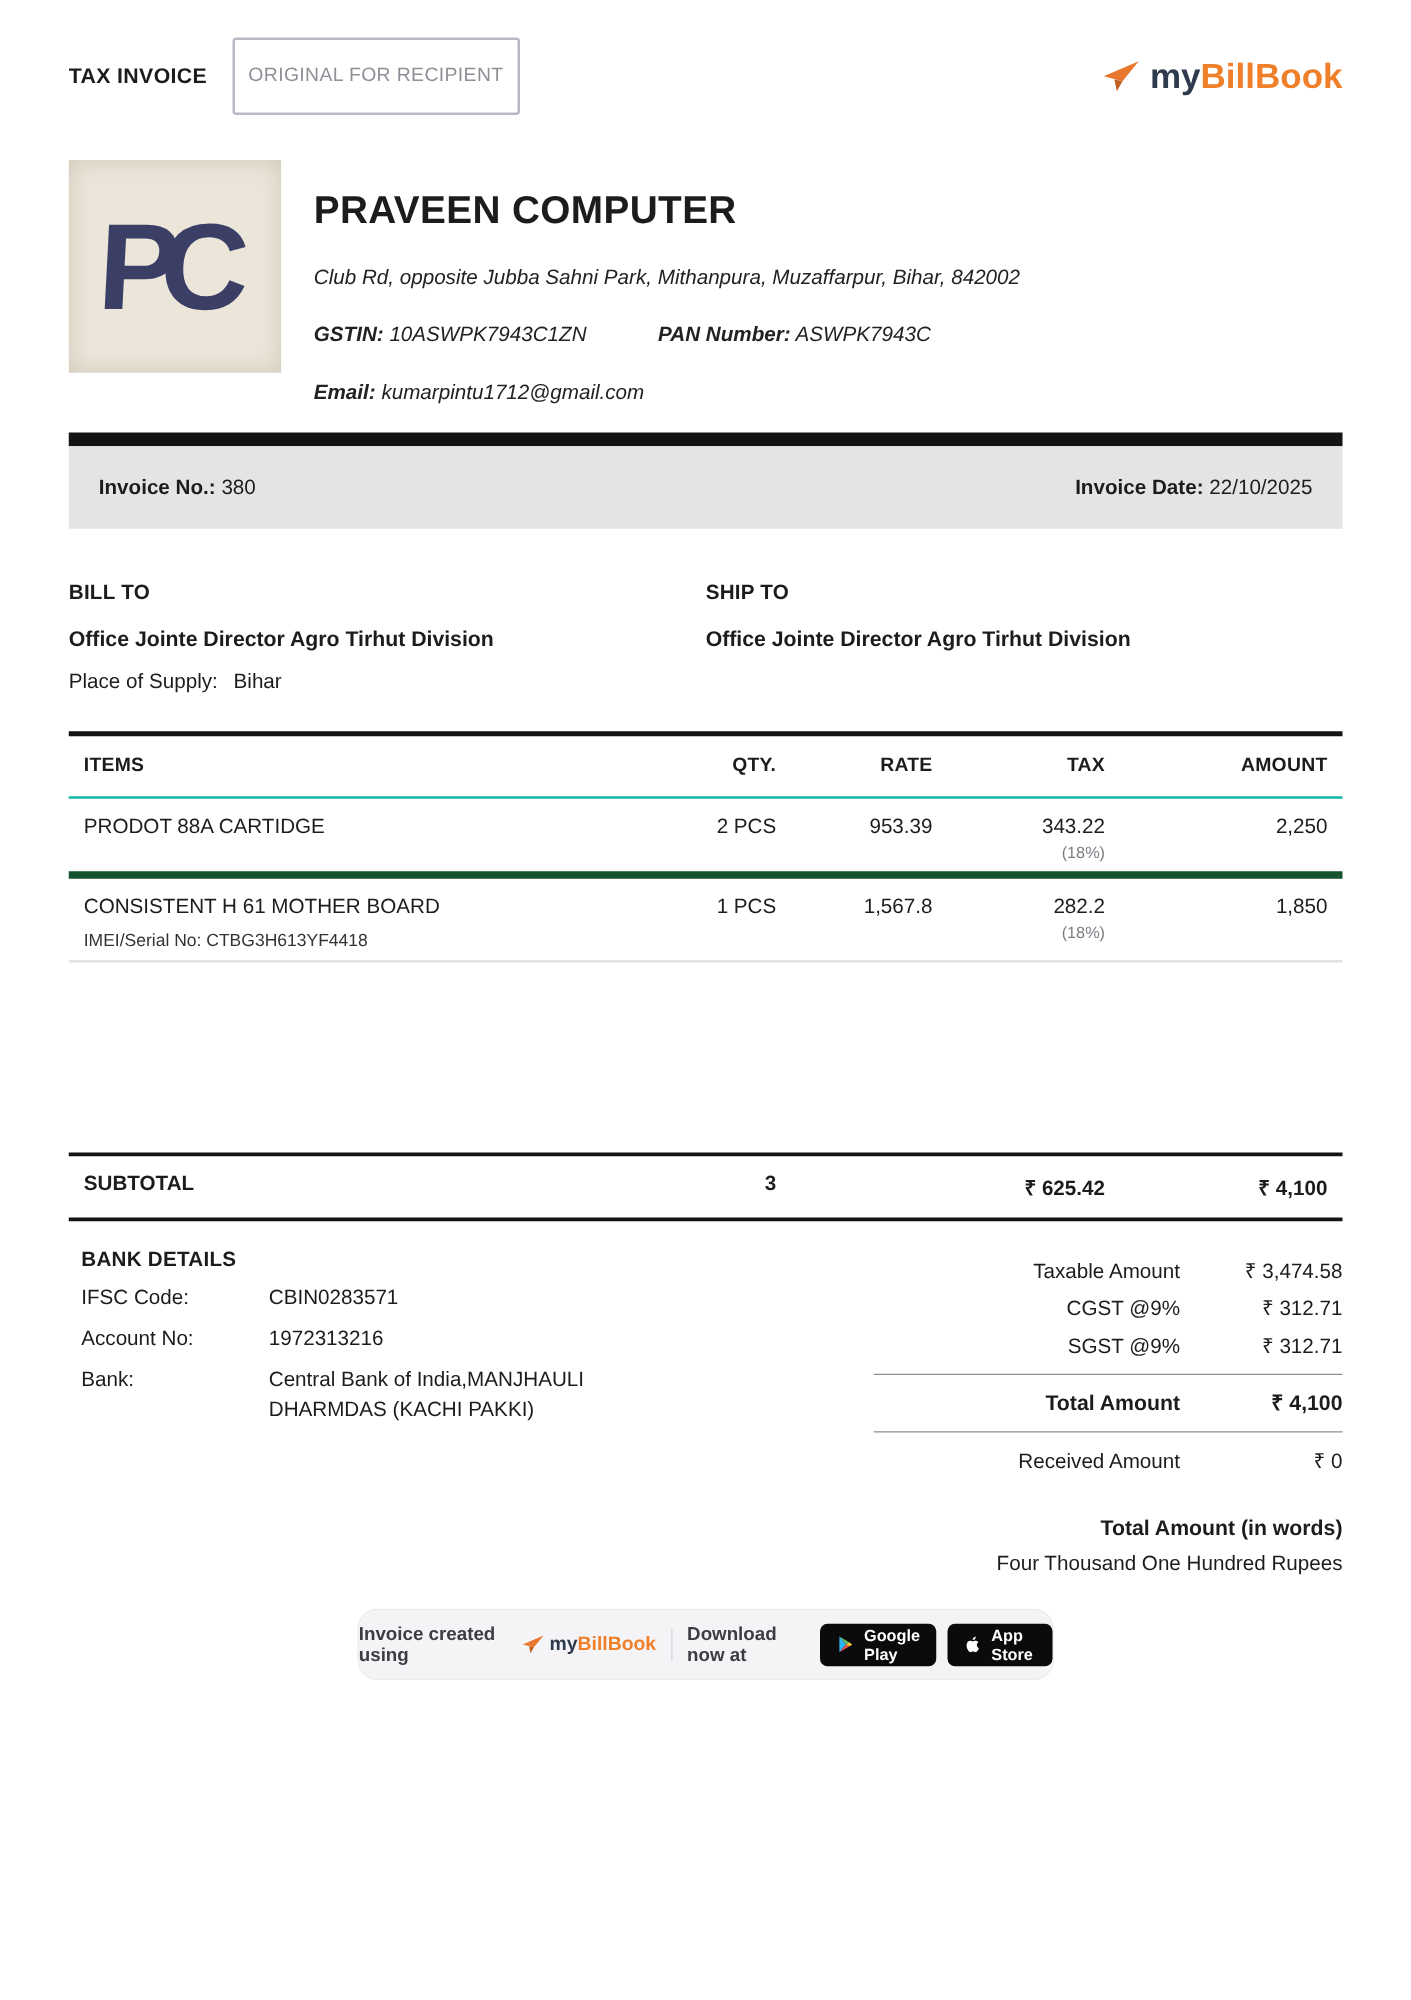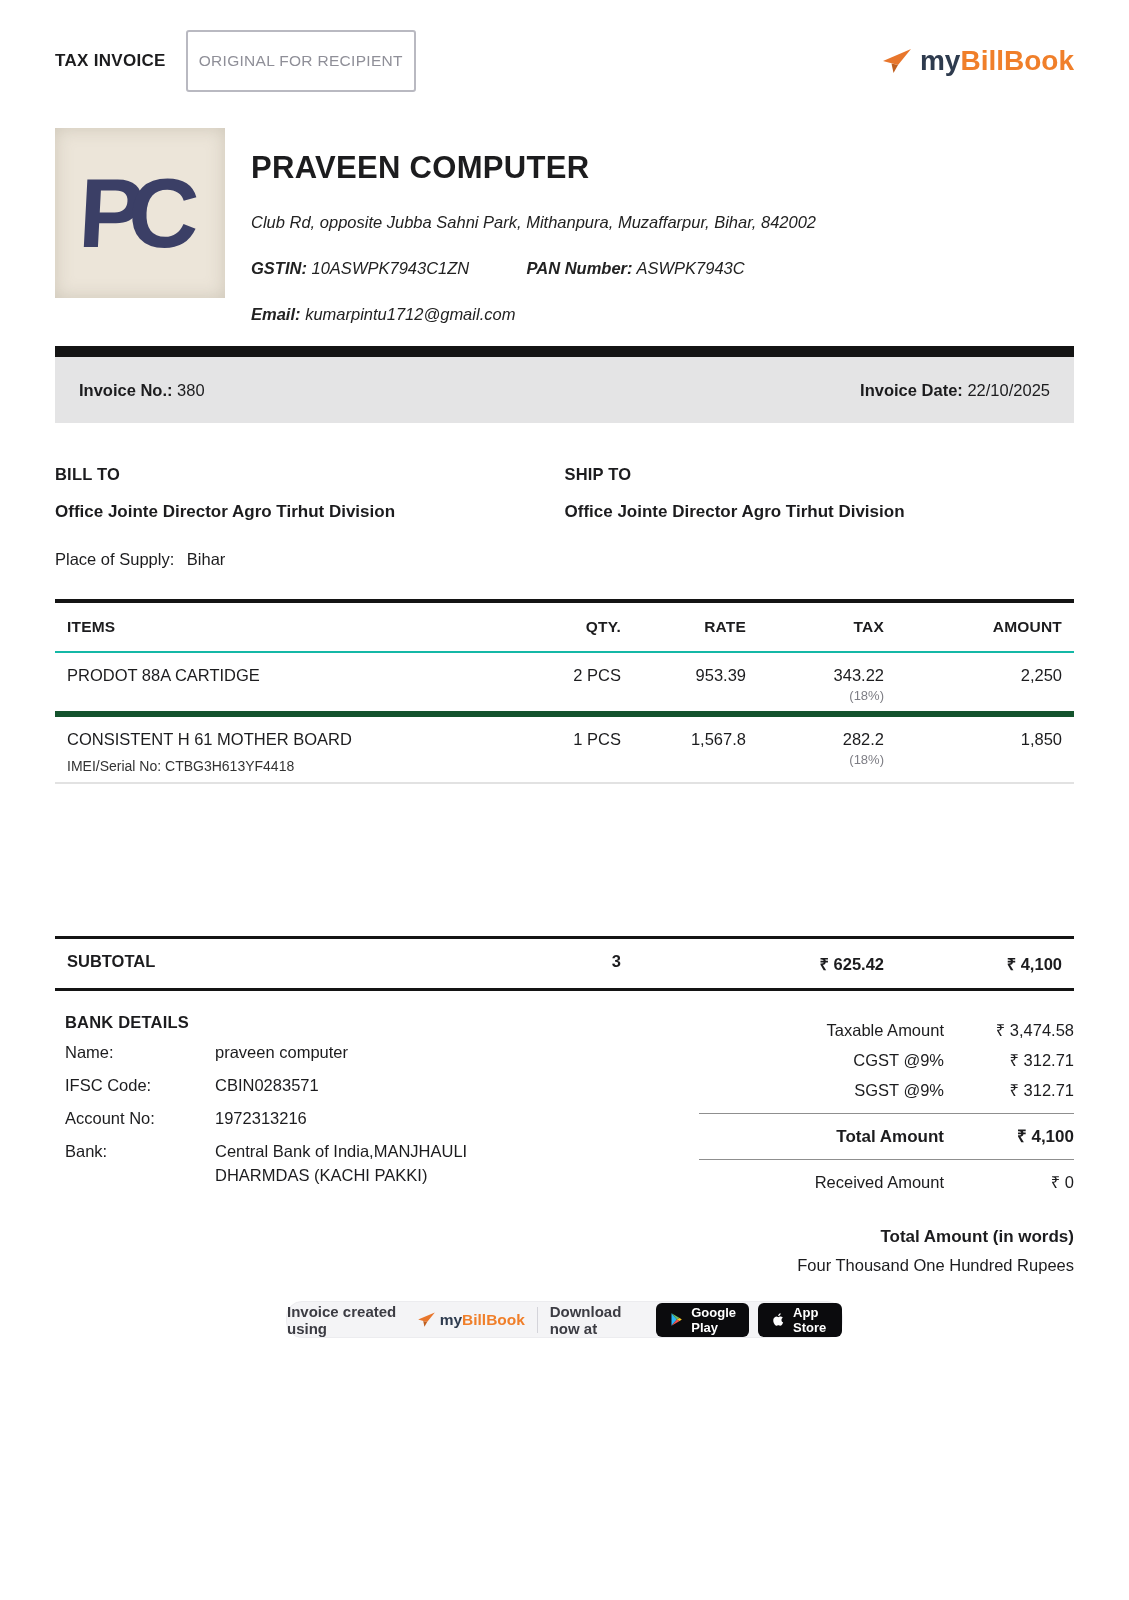--- a/index.html
+++ b/index.html
@@ -46,21 +46,21 @@
     background: #e4e4e5; height: 66px; display: flex; align-items: center;
     justify-content: space-between; padding: 0 24px; font-size: 16.5px;
   }
   .invoice-bar .lbl { font-weight: bold; }
 
   
   .parties { display: flex; margin-top: 18px; }
   .party { width: 50%; }
   .party-heading { font-size: 16.5px; font-weight: bold; margin-top: 24px; letter-spacing: .2px; }
   .party-name { font-size: 17px; font-weight: bold; margin-top: 18px; }
-  .supply { font-size: 16.5px; margin-top: 28px; }
+  .supply { font-size: 16.5px; margin-top: 14px; }
   .supply .lbl { margin-right: 8px; }
 
   
   .items-table { margin-top: 30px; }
   .tgrid { display: grid; grid-template-columns: 1fr 100px 125px 138px 178px; }
   .t-head {
     border-top: 4px solid #141414; border-bottom: 2px solid #14b8a6;
     padding: 15px 12px; font-weight: bold; font-size: 15.5px; letter-spacing: .2px;
   }
   .t-row { padding: 13px 12px 8px; border-bottom: 6px solid #14532d; font-size: 16.5px; }
@@ -89,21 +89,21 @@
   .totals-div { border-top: 1px solid #8f8f8f; margin: 12px 0 10px; }
   .total-strong { font-weight: bold; font-size: 17px; }
 
   .words { text-align: right; margin-top: 34px; }
   .words-heading { font-weight: bold; font-size: 17px; }
   .words-value { font-size: 16.5px; margin-top: 9px; }
 
   
   .footer-bar {
     width: 557px; margin: 26px auto 0; background: #f4f4f6; border: 1px solid #ececef;
-    border-radius: 16px; height: 37px; display: flex; align-items: center;
+    border-radius: 16px; height: 57px; display: flex; align-items: center;
     justify-content: center; gap: 12px;
   }
   .footer-text { font-size: 15px; font-weight: bold; color: #3c3c43; }
   .footer-brand { display: flex; align-items: center; gap: 4px; font-size: 15.5px; font-weight: 800; }
   .v-div { width: 1px; height: 26px; background: #d4d4da; }
   .badges { display: flex; gap: 9px; }
   .store-badge {
     background: #0b0b0d; color: #fff; border-radius: 6px; height: 34px;
     display: flex; align-items: center; gap: 7px; padding: 0 13px;
     font-size: 13px; font-weight: 600; cursor: pointer;
@@ -220,24 +220,20 @@
       <div class="cell-num">3</div>
       <div class="cell-num"></div>
       <div class="cell-num">₹ 625.42</div>
       <div class="cell-num">₹ 4,100</div>
     </div>
   </div>
 
   <div class="bottom">
     <div class="bank">
       <div class="bank-heading">BANK DETAILS</div>
-      <div class="bank-row">
-        <div class="bank-label">Name:</div>
-        <div class="bank-value">praveen computer</div>
-      </div>
       <div class="bank-row">
         <div class="bank-label">IFSC Code:</div>
         <div class="bank-value">CBIN0283571</div>
       </div>
       <div class="bank-row">
         <div class="bank-label">Account No:</div>
         <div class="bank-value">1972313216</div>
       </div>
       <div class="bank-row">
         <div class="bank-label">Bank:</div>

